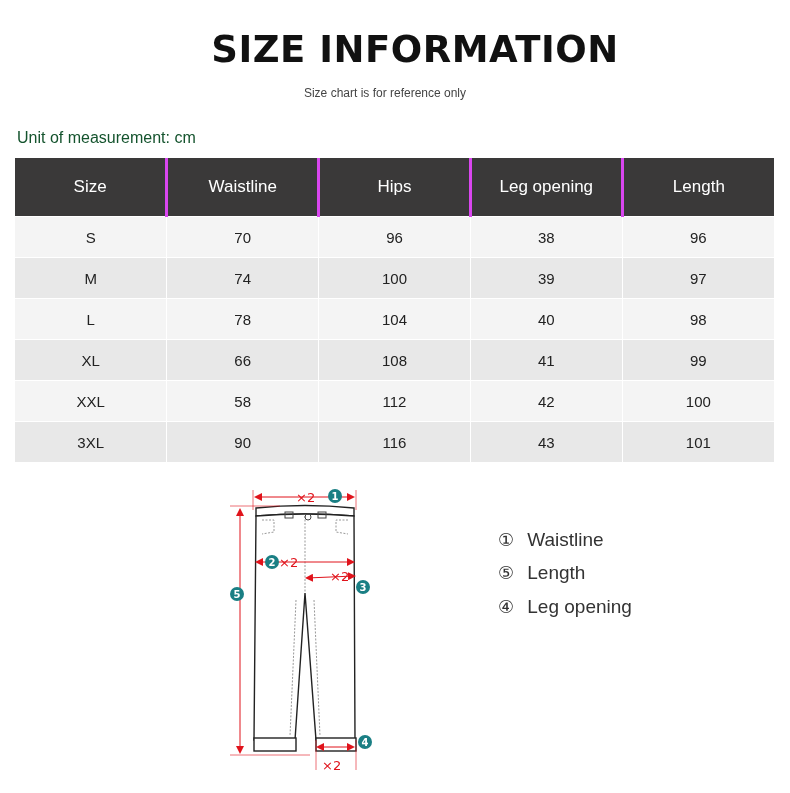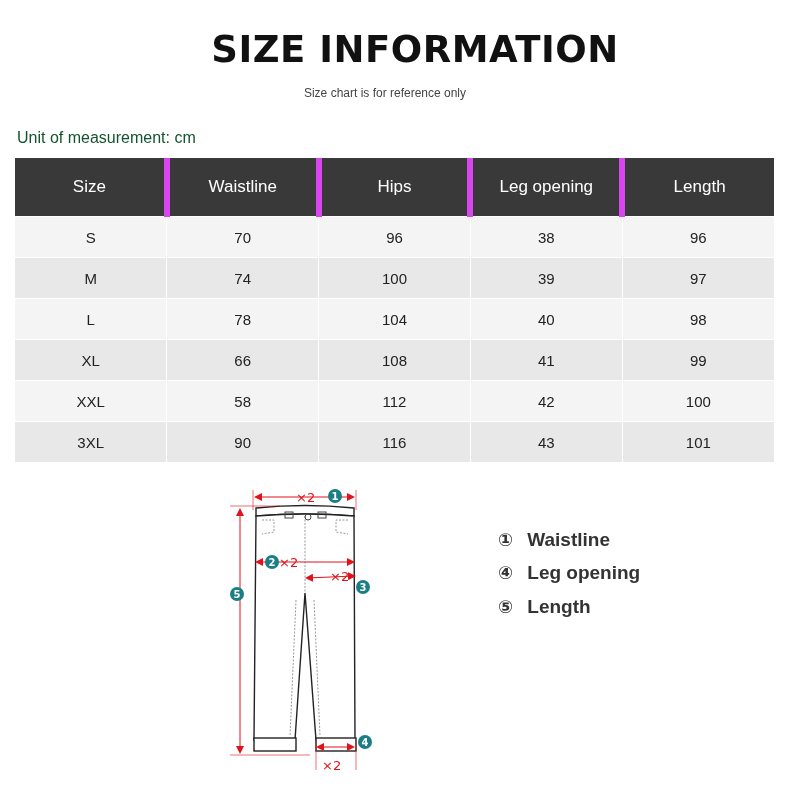--- a/index.html
+++ b/index.html
@@ -1,29 +1,29 @@
 <!DOCTYPE html>
 <html><head>
   <meta charset="utf-8">
   <style>
     html, body { margin: 0; padding: 0; background: #ffffff; }
     body { width: 790px; height: 793px; position: relative; overflow: hidden; font-family: "Liberation Sans", "DejaVu Sans", sans-serif; color: #222; }
     .title { position: absolute; top: 28px; left: 0; width: 790px; text-align: center; font-size: 37px; font-weight: bold; color: #111; letter-spacing: 0.5px; font-family: "DejaVu Sans", sans-serif; margin-left: 20px; }
     .subtitle { position: absolute; top: 86px; left: 0; width: 770px; text-align: center; font-size: 12px; color: #444; }
     .unit { position: absolute; top: 129px; left: 17px; font-size: 16px; color: #14532d; }
     table.size { position: absolute; top: 158px; left: 15px; width: 759px; border-collapse: collapse; table-layout: fixed; }
-    table.size th { background: #3a3939; color: #fff; font-size: 17px; font-weight: normal; height: 58px; border-right: 6px solid #d946ef; text-align: center; padding: 0; }
+    table.size th { background: #3a3939; color: #fff; font-size: 17px; font-weight: normal; height: 58px; border-right: 3px solid #d946ef; text-align: center; padding: 0; }
     table.size th:last-child { border-right: none; }
     table.size td { height: 40px; text-align: center; font-size: 15px; color: #222; border-right: 1px solid #fff; border-top: 1px solid #fff; padding: 0; }
     table.size td:last-child { border-right: none; }
     table.size tr.odd td { background: #f4f4f4; }
     table.size tr.even td { background: #e8e8e8; }
     .diagram { position: absolute; left: 222px; top: 480px; width: 160px; height: 300px; }
     .legend { position: absolute; left: 498px; top: 527px; }
-    .legend .item { font-size: 19px; color: #333; height: 33.3px; line-height: 26px; font-weight: bold; }
+    .legend .item { font-size: 19px; color: #333; height: 33.3px; line-height: 26px; }
     .legend .num { display: inline-block; width: 24px; font-size: 18px; }
   </style>
 </head>
 <body>
 
 <div class="title">SIZE INFORMATION</div>
 <div class="subtitle">Size chart is for reference only</div>
 <div class="unit">Unit of measurement: cm</div>
 
 <table class="size">
@@ -140,15 +140,15 @@
     <text x="335" y="500">1</text>
     <text x="272" y="566">2</text>
     <text x="363" y="591">3</text>
     <text x="365" y="746">4</text>
     <text x="237" y="598">5</text>
   </g>
 </svg>
 
 <div class="legend">
   <div class="item"><span class="num">①</span> <span>Waistline</span></div>
+  <div class="item"><span class="num">⑤</span> <span>Length</span></div>
   <div class="item"><span class="num">④</span> <span>Leg opening</span></div>
-  <div class="item"><span class="num">⑤</span> <span>Length</span></div>
 </div>
 
 </body></html>

